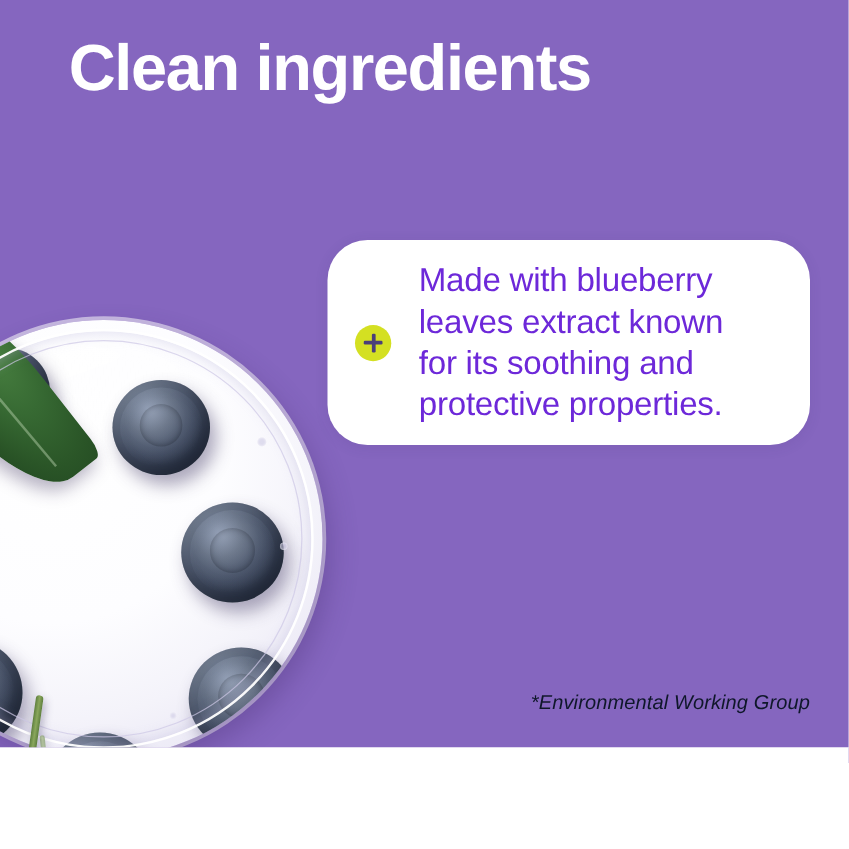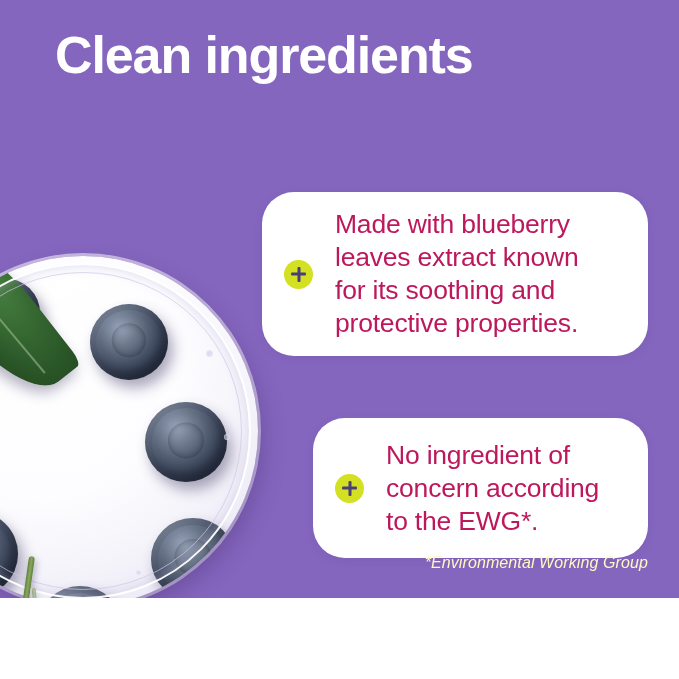--- a/index.html
+++ b/index.html
@@ -163,35 +163,35 @@
   .badge::after {
     content: "";
     position: absolute;
     background: #4b3f79;
     border-radius: 1px;
   }
   .badge::before { left: 50%; top: 7px; width: 3px; height: 15px; transform: translateX(-50%); }
   .badge::after  { top: 50%; left: 7px; height: 3px; width: 15px; transform: translateY(-50%); }
 
   .card-text {
-    color: #be185d;
+    color: #6d28d9;
     font-size: 26.5px;
     line-height: 33px;
     letter-spacing: -0.2px;
     white-space: pre-line;
   }
   .card-1 .card-text { margin-left: 22px; }
   .card-2 .card-text { margin-left: 22px; }
 
   
   .footnote {
     position: absolute;
     right: 31px;
     bottom: 26px;
-    color: #fef9c3;
+    color: #0f172a;
     font-size: 16px;
     font-style: italic;
     letter-spacing: 0.1px;
     white-space: nowrap;
   }
 </style>
 </head>
 <body>
 
 <div class="canvas">
@@ -240,22 +240,16 @@
   </div>
 
   <div class="card card-1">
     <div class="badge"></div>
     <div class="card-text">Made with blueberry
 leaves extract known
 for its soothing and
 protective properties.</div>
   </div>
 
-  <div class="card card-2">
-    <div class="badge"></div>
-    <div class="card-text">No ingredient of
-concern according
-to the EWG*.</div>
-  </div>
 
   <div class="footnote">*Environmental Working Group</div>
 
 </div>
 
 </body></html>

